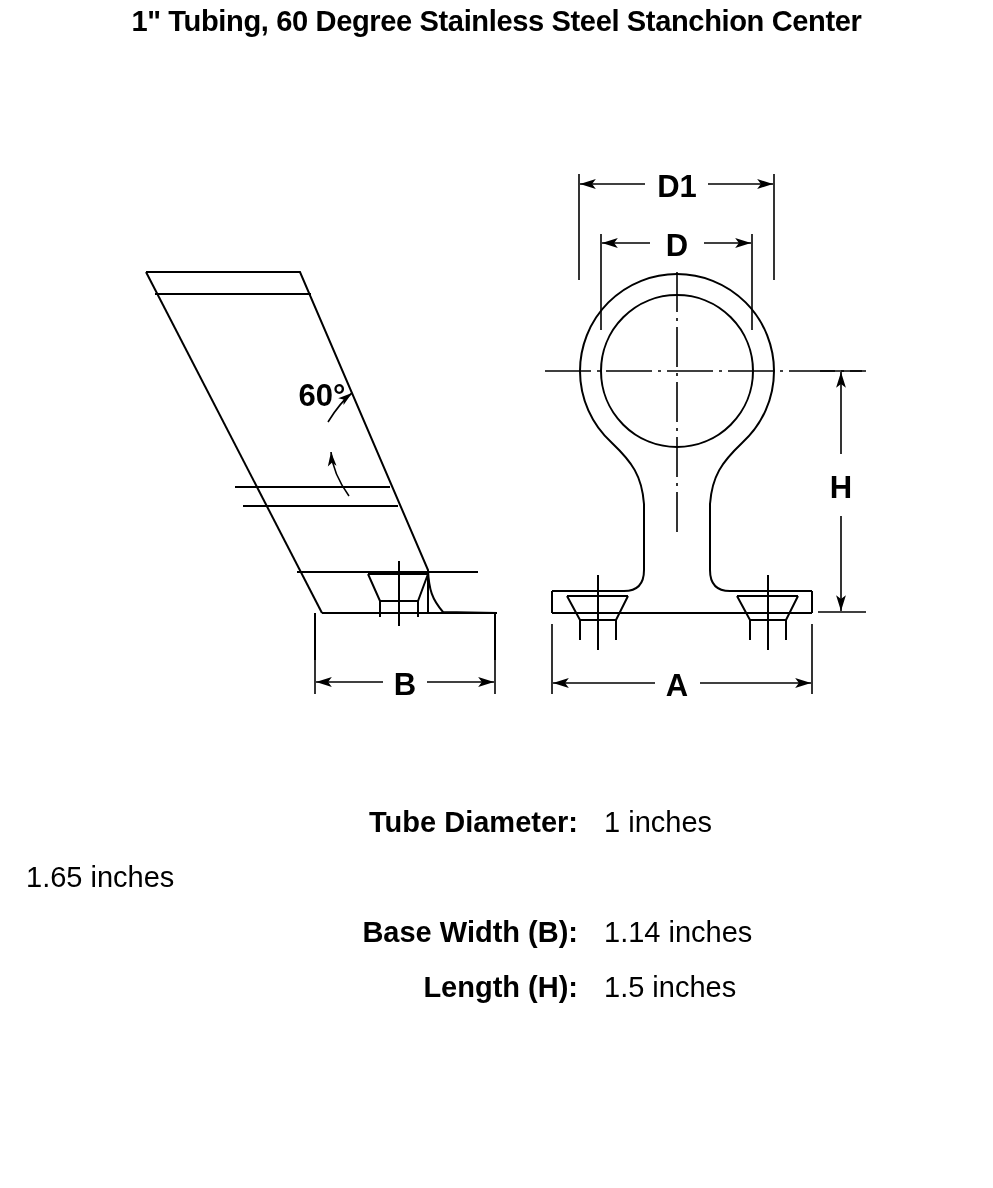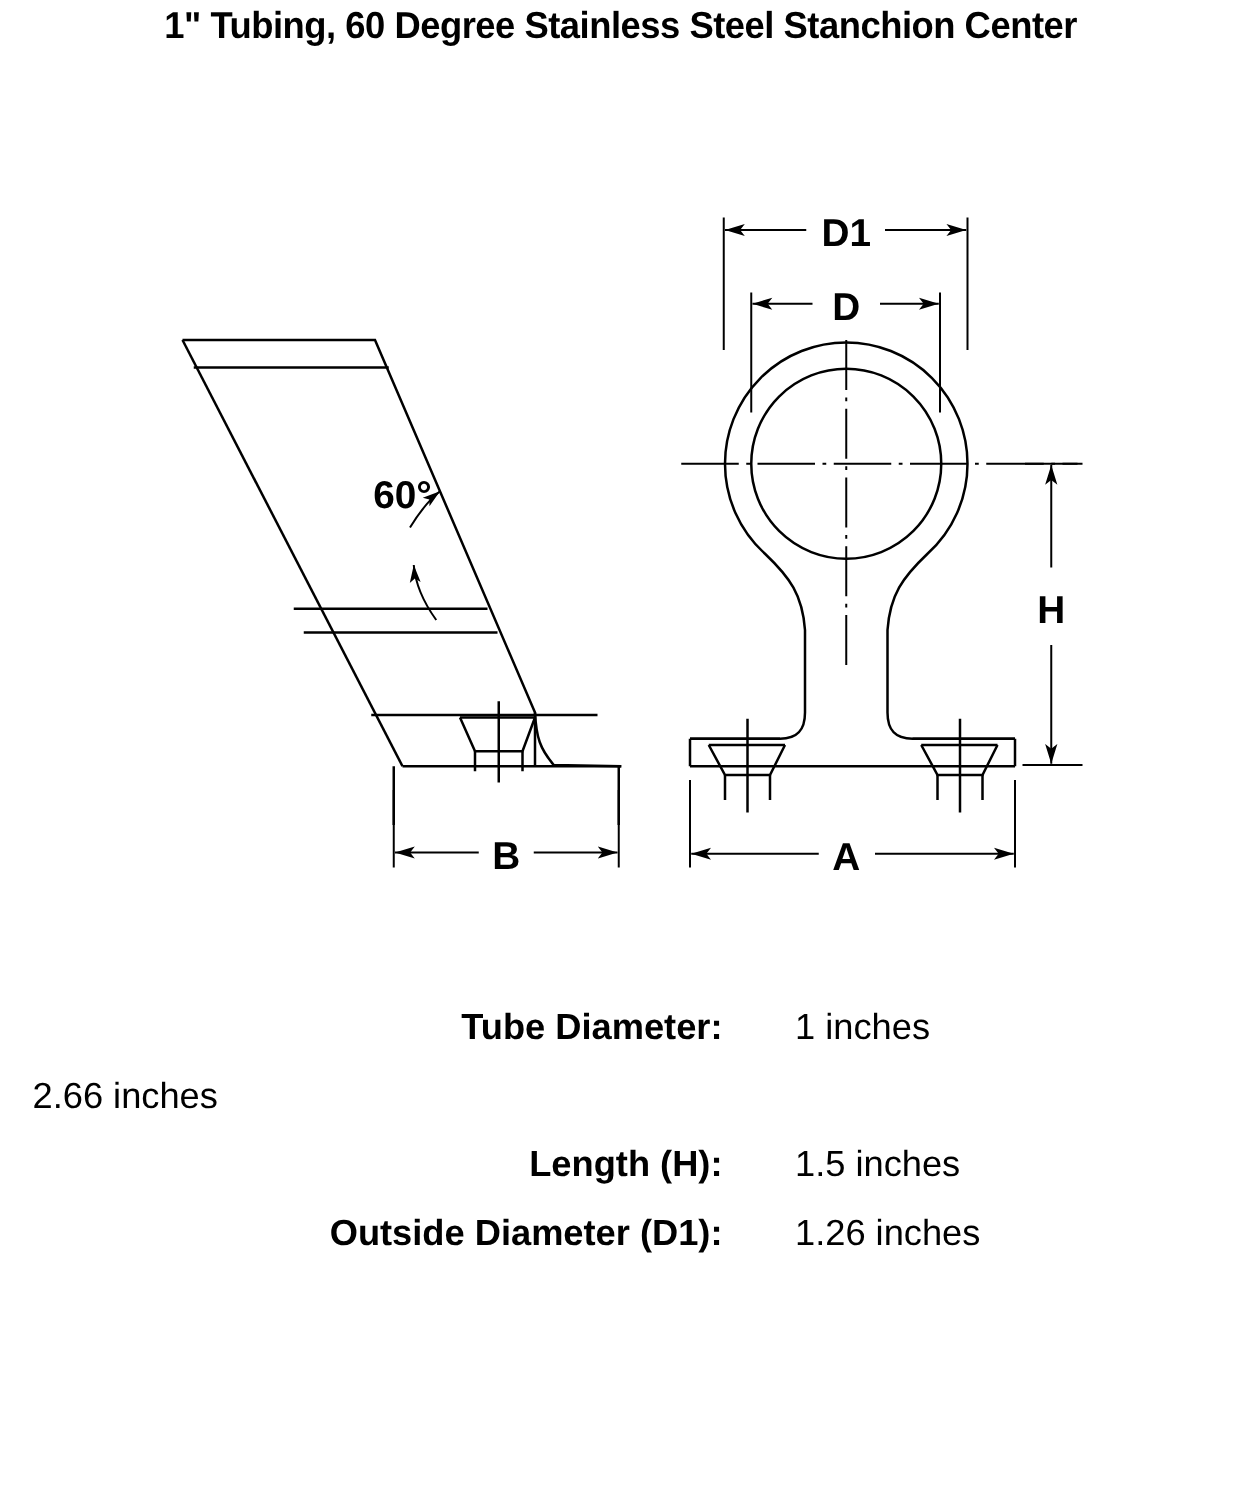--- a/index.html
+++ b/index.html
@@ -65,21 +65,20 @@
     position: absolute;
     left: 0;
     top: 806px;
     width: 993px;
   }
   .spec-row {
     display: flex;
     align-items: baseline;
     justify-content: flex-start;
     height: 55px;
-    gap: 32px;
   }
   .spec-label {
     width: 578px;
     text-align: right;
     font-size: 29px;
     font-weight: bold;
     white-space: nowrap;
     padding-right: 0px;
   }
   .spec-value {
@@ -236,27 +235,27 @@
       </g>
     </svg>
   </div>
 
   <div class="spec-table">
     <div class="spec-row">
       <div class="spec-label">Tube Diameter:</div>
       <div class="spec-value">1 inches</div>
     </div>
     <div class="spec-row">
-      <div class="spec-value">2.66 inches</div>
+      <div class="spec-value">1.65 inches</div>
+    </div>
+    <div class="spec-row">
+      <div class="spec-label">Base Width (B):</div>
+      <div class="spec-value">1.14 inches</div>
     </div>
     <div class="spec-row">
       <div class="spec-label">Length (H):</div>
       <div class="spec-value">1.5 inches</div>
     </div>
     <div class="spec-row">
-      <div class="spec-label">Outside Diameter (D1):</div>
-      <div class="spec-value">1.26 inches</div>
-    </div>
-    <div class="spec-row">
     </div>
   </div>
 
 </div>
 
 </body></html>

